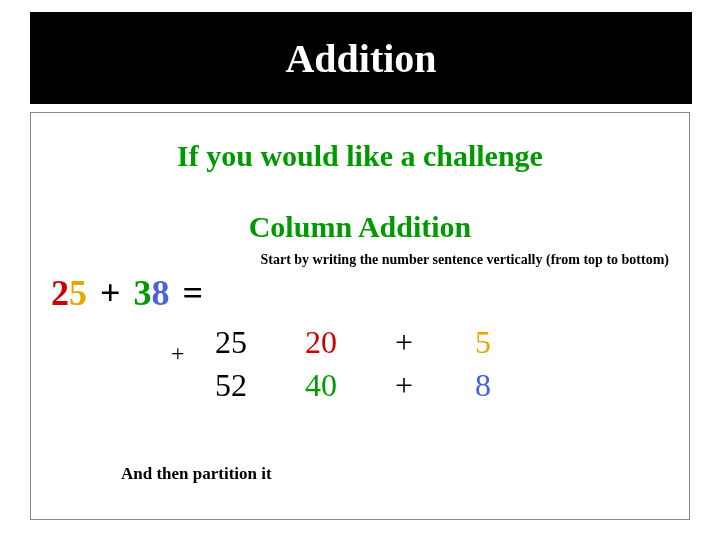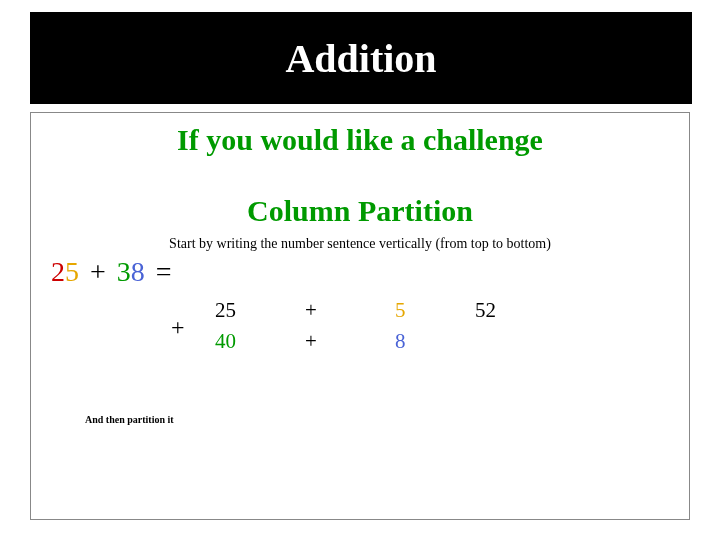--- a/index.html
+++ b/index.html
@@ -1,61 +1,62 @@
 <!DOCTYPE html>
 <html><head>
 <meta charset="utf-8">
 <style>
   html,body{margin:0;padding:0;width:720px;height:540px;background:#fff;font-family:"Comic Sans MS","Comic Sans",cursive}
   .slide{position:relative;width:720px;height:540px;box-sizing:border-box;background:#fff}
   .titlebar{position:absolute;left:30px;top:12px;width:660px;height:90px;background:#000;border:1px solid #000;display:flex;align-items:center;justify-content:center}
   .titlebar span{color:#fff;font-size:40px;font-weight:bold}
-  .content{position:absolute;left:30px;top:112px;width:660px;height:408px;border:1px solid #888;box-sizing:border-box;padding:9px 20px}
+  .content{position:absolute;left:30px;top:112px;width:660px;height:408px;border:1px solid #888;box-sizing:border-box;padding:25px 20px}
   .challenge{color:#009a00;font-size:30px;font-weight:bold;text-align:center;line-height:1.18;margin-top:0}
-  .start{color:#000;font-size:14px;font-weight:normal;text-align:center;margin:8px 0 4px 0}
-  .sentence{font-size:28px;font-weight:normal;margin:0 0 10px 0}
+  .start{color:#000;font-size:14px;font-weight:bold;text-align:right;margin:8px 0 4px 0}
+  .sentence{font-size:36px;font-weight:bold;margin:0 0 10px 0}
   .sentence .d1{color:#cc0000}
   .sentence .d2{color:#e6a700}
   .sentence .op{color:#000;margin:0 4px}
   .sentence .d3{color:#009a00}
   .sentence .d4{color:#4a63d6}
   .work{display:flex;align-items:flex-start;margin-left:120px}
   .plus{width:40px;font-size:24px;color:#000;padding-top:16px;text-align:left}
-  .grid{display:grid;grid-template-columns:90px 90px 80px 50px;row-gap:6px;column-gap:0;font-size:21px;color:#000}
+  .grid{display:grid;grid-template-columns:90px 90px 80px 50px;row-gap:6px;column-gap:0;font-size:32px;color:#000}
   .grid div{padding:0 4px}
   .grid .p1{color:#cc0000}
   .grid .p2{color:#e6a700}
   .grid .p3{color:#009a00}
   .grid .p4{color:#4a63d6}
-  .then{color:#000;font-size:10px;font-weight:bold;margin:60px 0 0 34px}
+  .then{color:#000;font-size:17px;font-weight:bold;margin:60px 0 0 70px}
 </style>
 </head>
 <body>
 
 <div class="slide">
   <div class="titlebar">
     <span>Addition</span>
   </div>
   <div class="content">
     <div class="challenge">
       <span>If you would like a challenge</span><br>
       <br>
-      <span>Column Partition</span>
+      <span>Column Addition</span>
     </div>
     <div class="start">Start by writing the number sentence vertically (from top to bottom)</div>
     <div class="sentence">
       <span class="d1">2</span><span class="d2">5</span>
       <span class="op">+</span>
       <span class="d3">3</span><span class="d4">8</span>
       <span class="op">=</span>
     </div>
     <div class="work">
       <div class="plus">+</div>
       <div class="grid">
         <div>25</div>
+        <div class="p1">20</div>
         <div>+</div>
         <div class="p2">5</div>
         <div>52</div>
         <div class="p3">40</div>
         <div>+</div>
         <div class="p4">8</div>
       </div>
     </div>
     <div class="then">And then partition it</div>
   </div>

